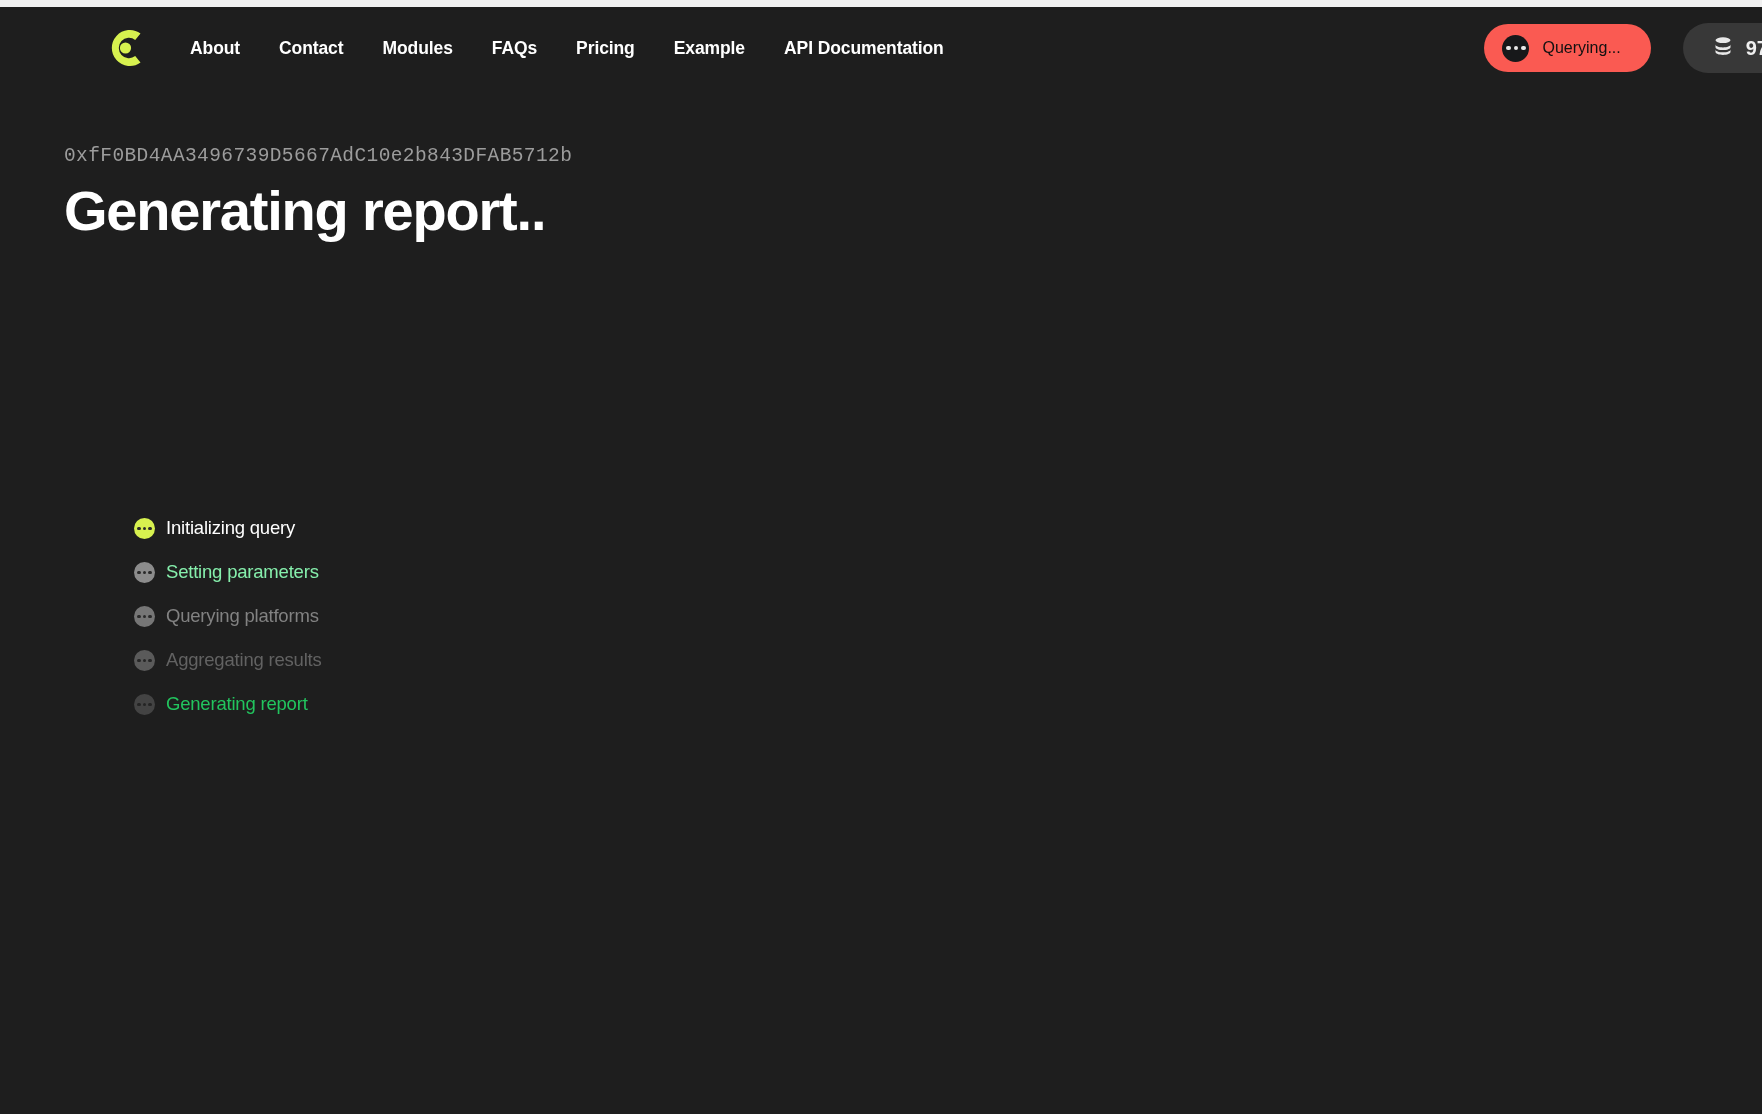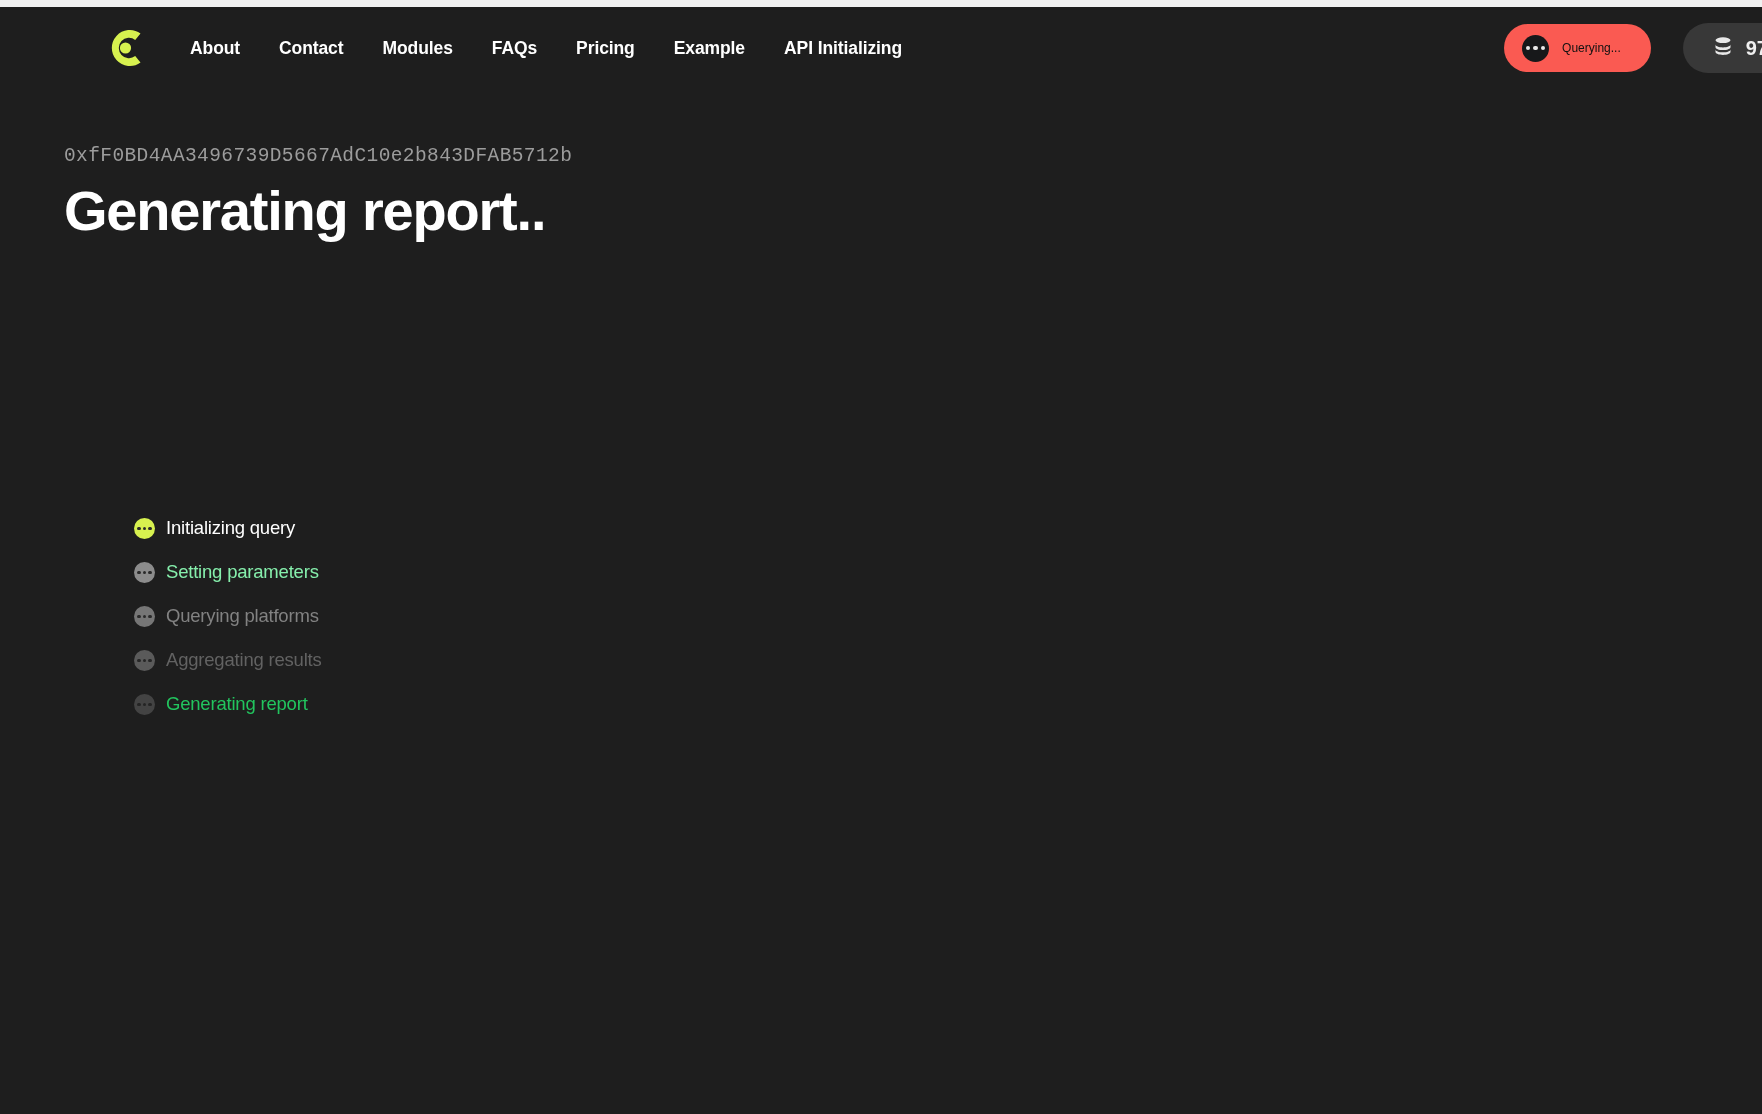--- a/index.html
+++ b/index.html
@@ -85,21 +85,21 @@
     display: flex;
     align-items: center;
     gap: 13px;
     background: #fa5a52;
     color: #111111;
     border: none;
     border-radius: 999px;
     height: 48px;
     padding: 0 30px 0 18px;
     font-family: "Liberation Sans", sans-serif;
-    font-size: 12px;
+    font-size: 16px;
     font-weight: normal;
     cursor: pointer;
     white-space: nowrap;
   }
   .dots-badge {
     width: 27px; height: 27px;
     border-radius: 50%;
     background: #17181a;
     display: flex;
     align-items: center;
@@ -232,21 +232,21 @@
       </svg>
     </div>
 
     <nav id="main-nav">
       <a class="nav-link">About</a>
       <a class="nav-link">Contact</a>
       <a class="nav-link">Modules</a>
       <a class="nav-link">FAQs</a>
       <a class="nav-link">Pricing</a>
       <a class="nav-link">Example</a>
-      <a class="nav-link">API Initializing</a>
+      <a class="nav-link">API Documentation</a>
     </nav>
 
     <div id="header-right">
 
       <button id="query-status-button">
         <span class="dots-badge">
           <i></i>
             <i></i>
             <i></i>
         </span>

